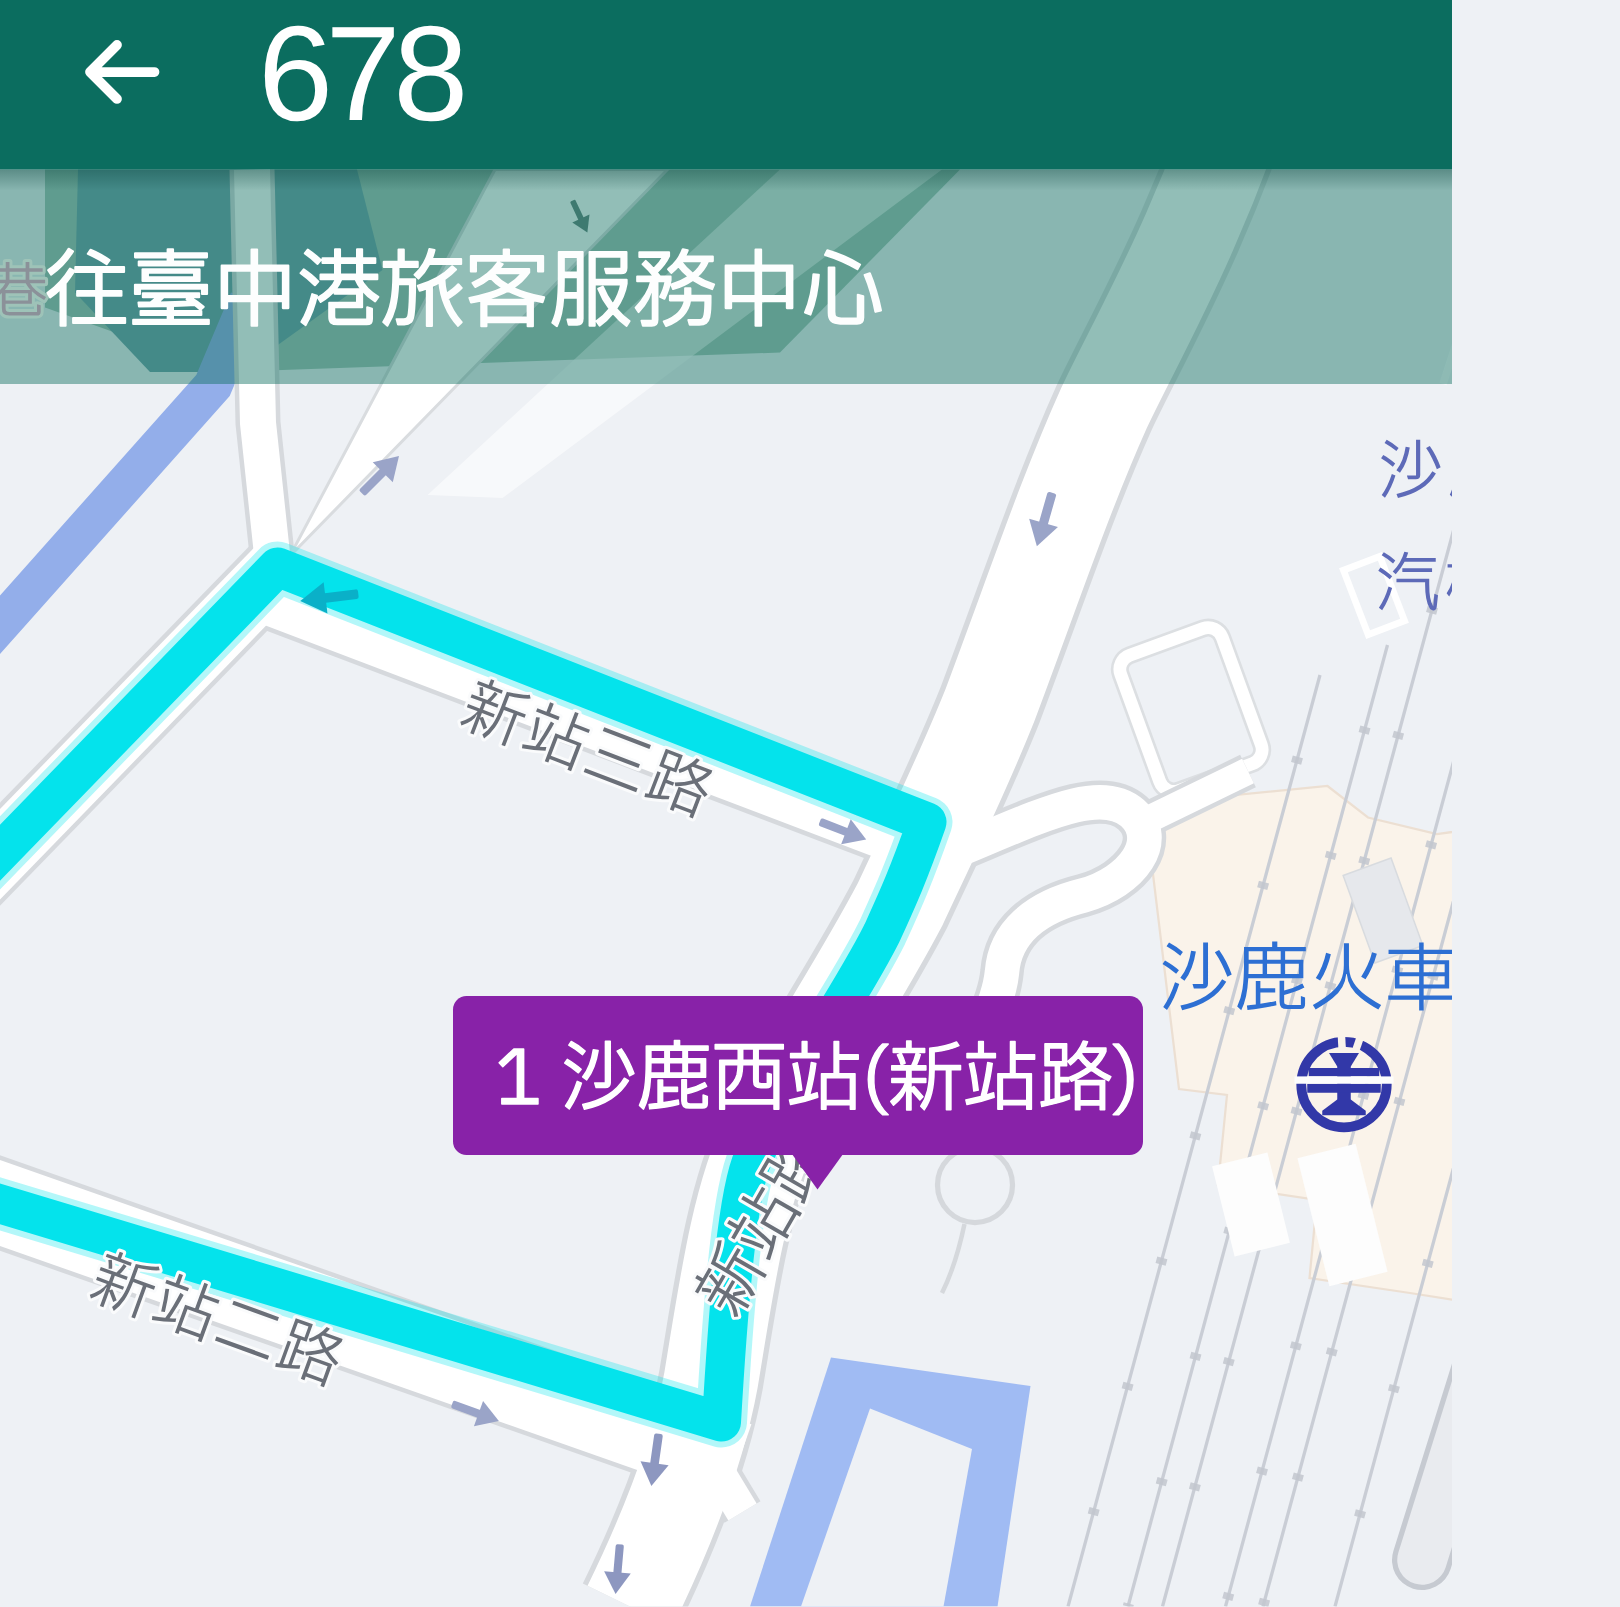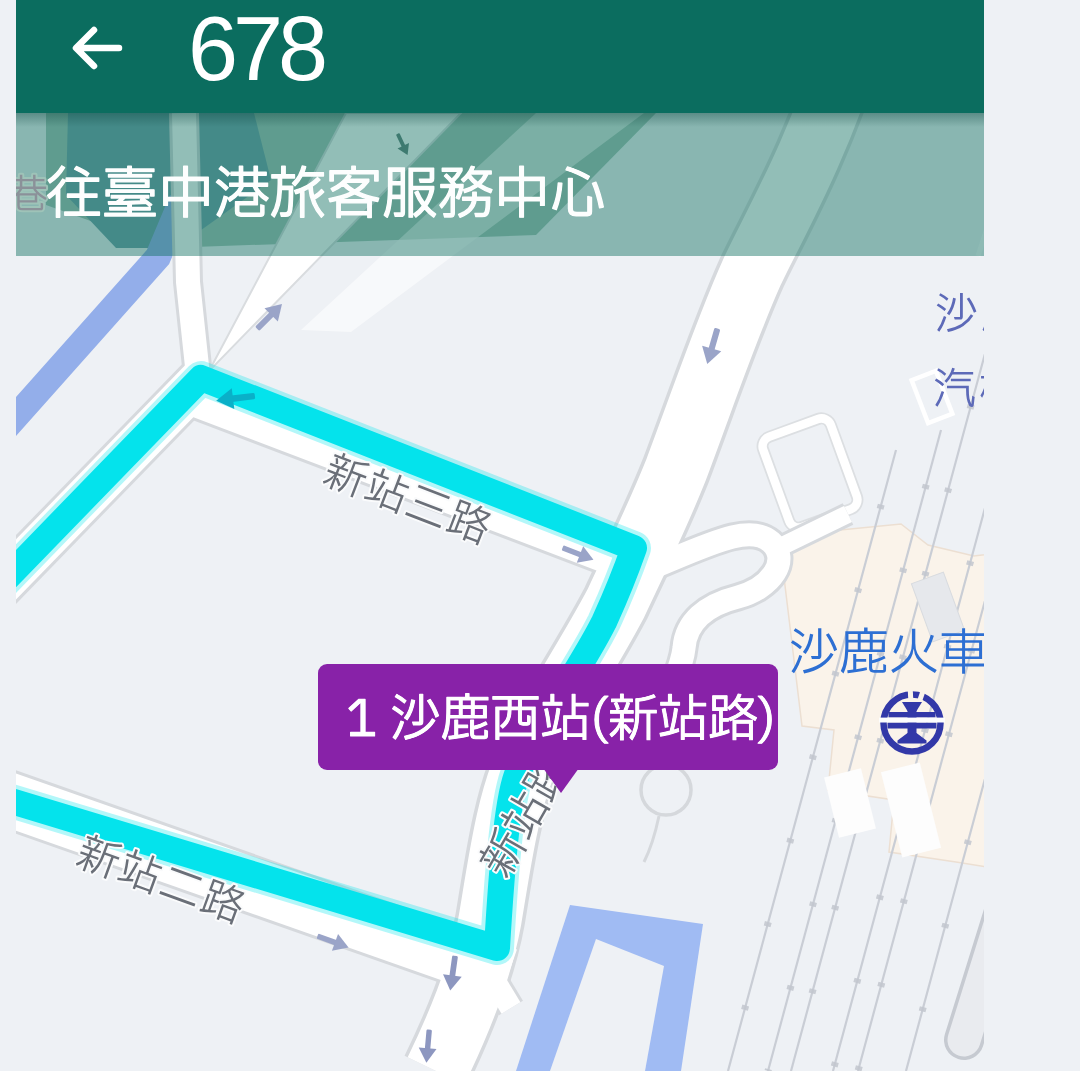--- a/index.html
+++ b/index.html
@@ -1,15 +1,15 @@
 <!DOCTYPE html>
 <html><head><meta charset="utf-8">
 <style>
 html,body{margin:0;padding:0;background:#eef1f5;}
-#app{position:relative;width:968px;height:1071px;overflow:hidden;font-family:"Liberation Sans",sans-serif;margin-left:16px;}
+#app{position:relative;width:968px;height:1071px;overflow:hidden;font-family:"Liberation Sans",sans-serif;}
 svg{display:block}
 </style></head>
 <body>
 <div id="app">
 <svg width="1080" height="1071" viewBox="0 0 1080 1071">
 <defs>
 <path id="g5f80" d="M333 -811Q228 -641 73 -535L38 -588Q190 -688 281 -842ZM734 -658Q645 -720 510 -782L542 -830Q599 -807 659 -774Q719 -742 768 -706ZM674 -282V-18H954V41H335V-18H609V-282H383V-340H609V-565H361V-624H941V-565H674V-340H910V-282ZM350 -577Q295 -491 245 -432V75H185V-366Q134 -312 62 -262L29 -316Q107 -368 178 -446Q249 -524 298 -606Z"></path>
 <path id="g81fa" d="M116 -689H460V-740H72V-787H460V-837H524V-787H928V-740H524V-689H884V-644H116ZM840 -599V-459H161V-599ZM775 -556H225V-502H775ZM869 -368H131V-304H71V-413H929V-304H869ZM523 5H950V54H50V5H461V-53H138V-101H461V-160Q314 -156 119 -156L113 -201Q208 -201 254 -202Q293 -228 337 -266H165V-313H835V-266H412Q382 -236 339 -203Q566 -205 730 -213L686 -241L727 -266Q805 -222 889 -150L851 -117Q823 -143 785 -172Q699 -167 523 -161V-101H861V-53H523Z"></path>
 <path id="g4e2d" d="M525 -834V-641H897V-136H832V-218H525V74H459V-218H168V-136H103V-641H459V-834ZM168 -581V-278H459V-581ZM525 -278H832V-581H525Z"></path>
 <path id="g6e2f" d="M775 -147H443V-41Q443 -16 452 -7Q461 2 486 2H836V-146L892 -129V-2Q892 30 878 44Q864 57 830 57H483Q429 57 406 37Q384 17 384 -33V-200H715V-306H448V-347Q384 -269 282 -209L250 -261Q325 -301 380 -356Q436 -411 465 -479H280V-534H453V-674H304V-729H453V-835H512V-729H715V-835H775V-729H932V-674H775V-534H956V-479H761Q816 -362 968 -268L930 -215Q838 -274 775 -351ZM245 -662Q165 -739 93 -788L128 -833Q208 -781 282 -707ZM715 -674H512V-534H715ZM213 -408Q126 -493 43 -551L80 -596Q125 -566 171 -528Q217 -489 253 -453ZM768 -360Q722 -418 697 -479H527Q503 -416 459 -360ZM53 28Q130 -98 181 -302L237 -284Q218 -197 184 -104Q149 -11 103 66Z"></path>

